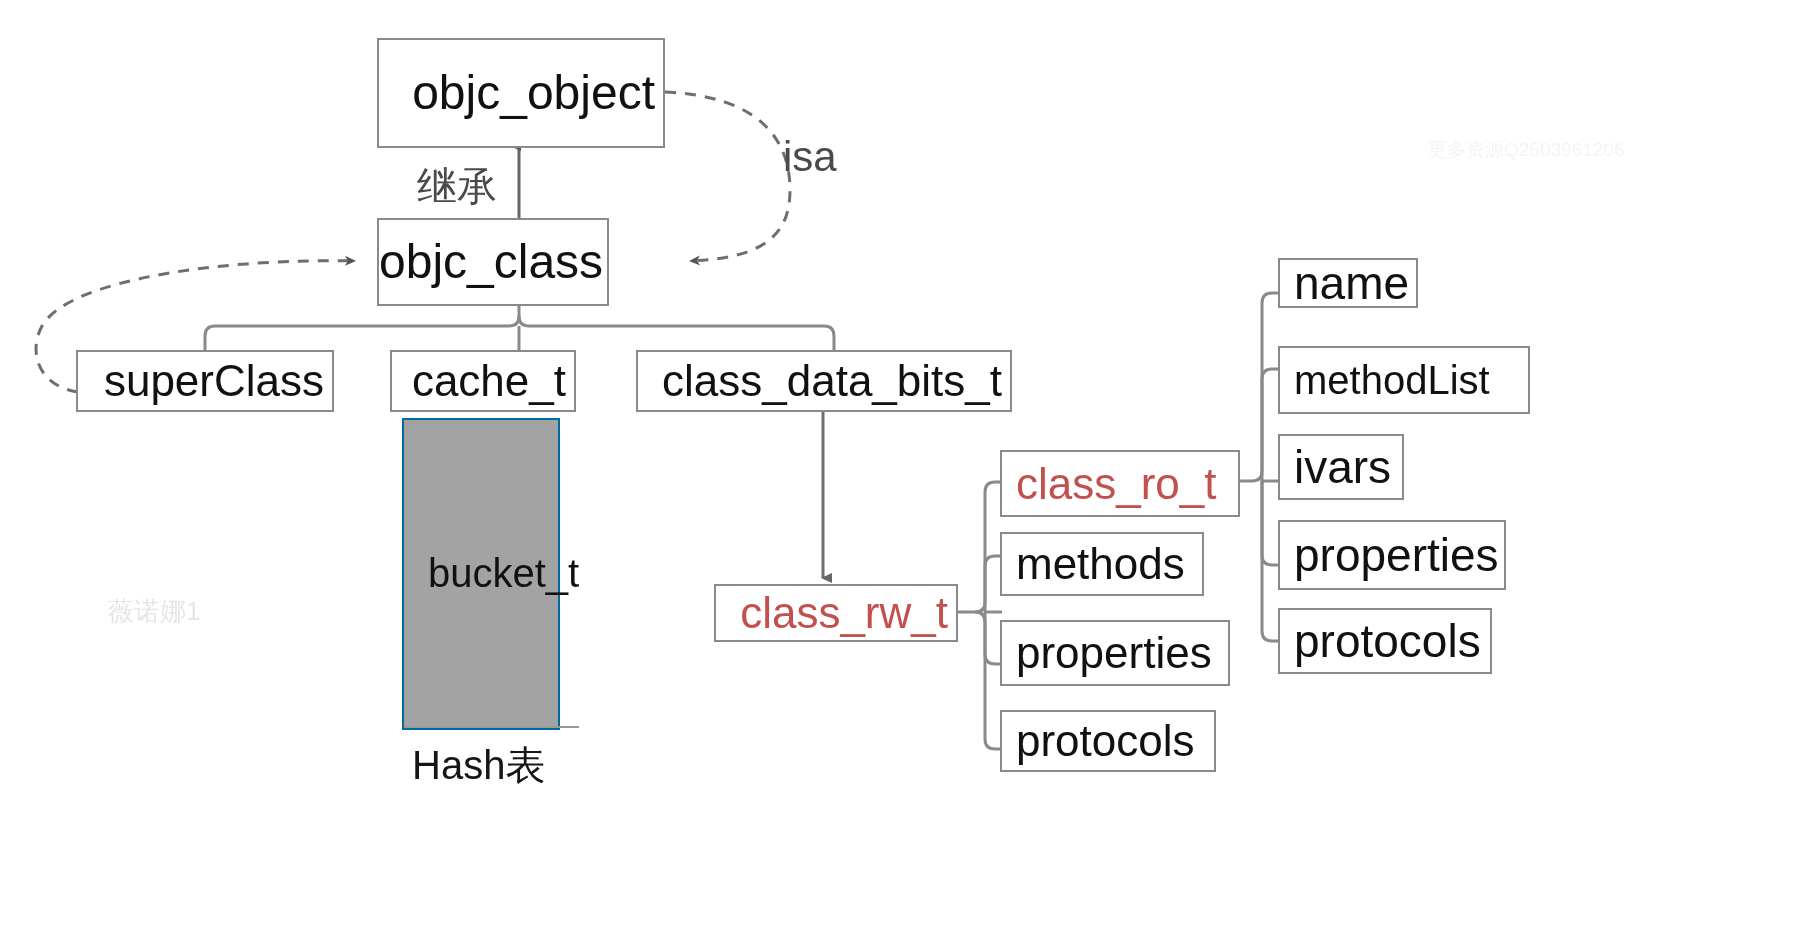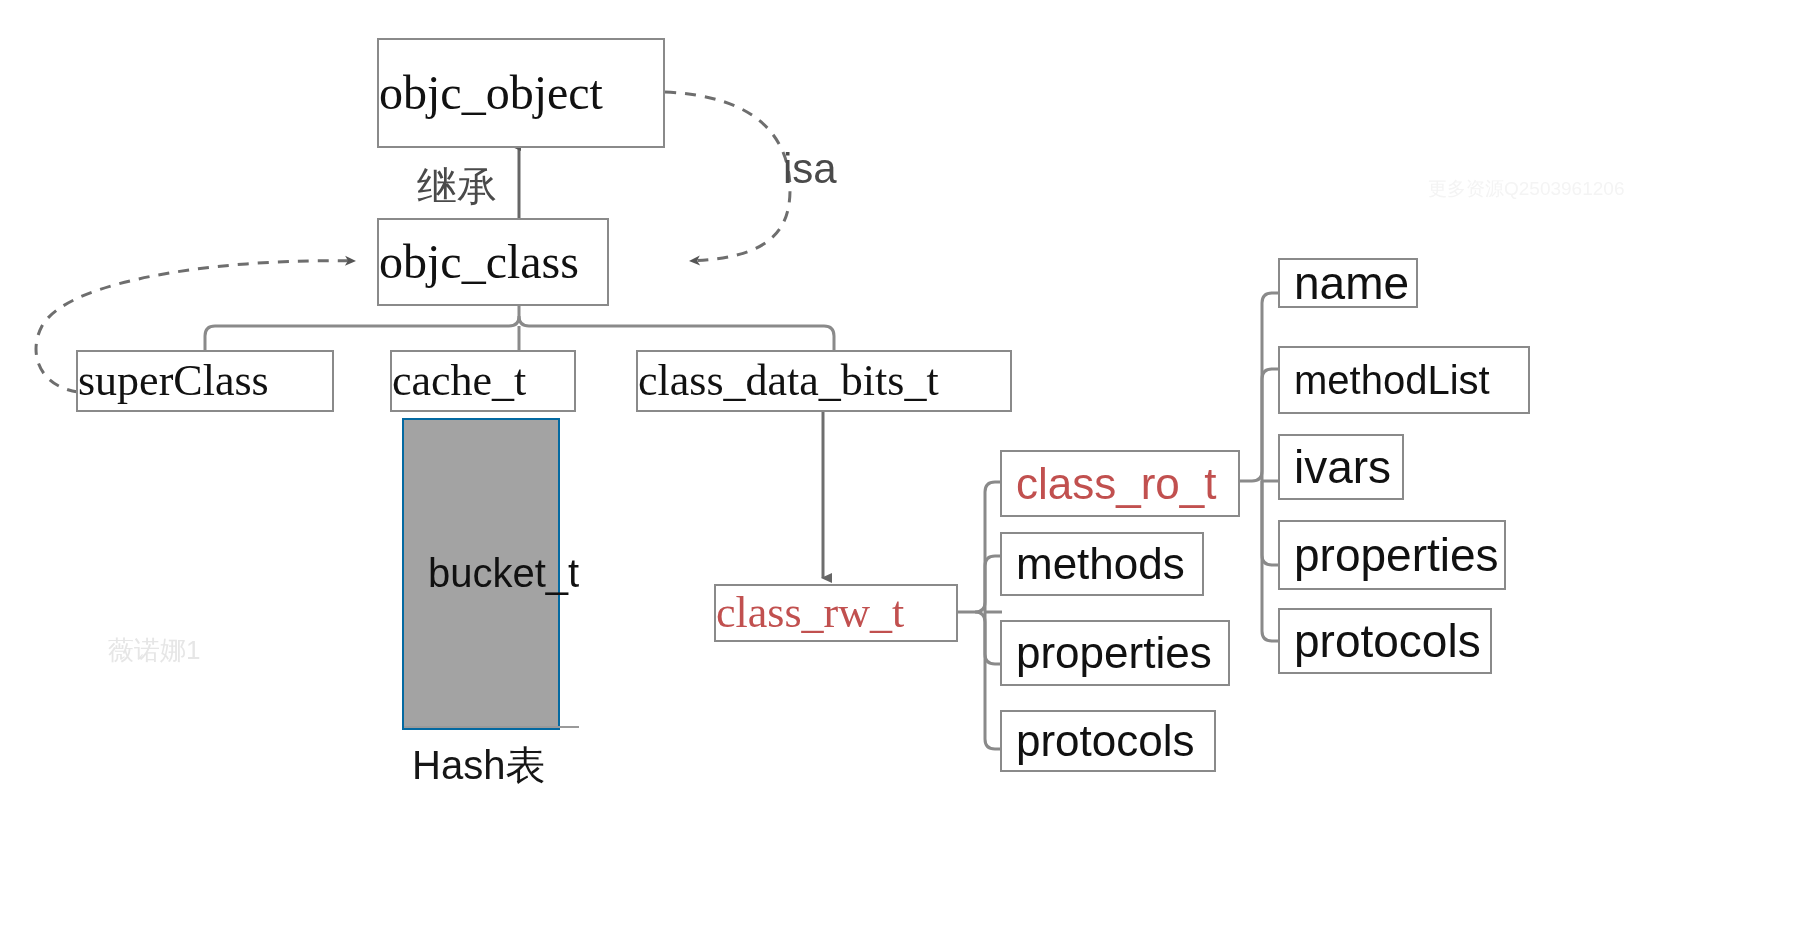--- a/index.html
+++ b/index.html
@@ -35,24 +35,23 @@
     letter-spacing:0px;
   }
   .node > span{
     display:block;
     padding-left:14px;
     padding-right:14px;
     line-height:1;
   }
   .node.center > span{
     width:100%;
-    text-align:left;
+    text-align:right;
     padding-left:0;
     padding-right:8px;
-    font-family:Liberation Serif, serif;
   }
   .red > span{ color:#c1504f; }
 
   .celllist{
     position:absolute;
     box-sizing:border-box;
     border:2px solid #0369a1;
     background:#a3a3a3;
     display:flex;
     flex-direction:row;
@@ -79,21 +78,20 @@
     white-space:nowrap;
     line-height:1;
   }
   .plainlabel.dark{ color:#161616; }
 
   .watermark{
     position:absolute;
     white-space:nowrap;
     line-height:1;
     user-select:none;
-    margin-top:39px;
   }
 </style>
 </head>
 <body>
 
 <div id="stage">
 
   <svg class="edges" viewBox="0 0 1804 940" xmlns="http://www.w3.org/2000/svg">
     <defs>
       <marker id="arrowSolidUp" markerWidth="12" markerHeight="12" refX="6" refY="9" orient="auto" markerUnits="userSpaceOnUse">
@@ -225,21 +223,21 @@
   </div>
 
   <div class="plainlabel dark" style="left:412px; top:745px; font-size:40px;">
     <span>Hash表</span>
   </div>
 
   <div class="plainlabel" style="left:417px; top:166px; font-size:40px;">
     <span>继承</span>
   </div>
 
-  <div class="plainlabel" style="left:783px; top:148px; font-size:42px;">
+  <div class="plainlabel" style="left:783px; top:136px; font-size:42px;">
     <span>isa</span>
   </div>
 
   <div class="watermark" style="left:1428px; top:140px; font-size:19px; color:#f4f4f4;">
     <span>更多资源Q2503961206</span>
   </div>
 
   <div class="watermark" style="left:108px; top:598px; font-size:26px; color:#e6e6e6;">
     <span>薇诺娜1</span>
   </div>

